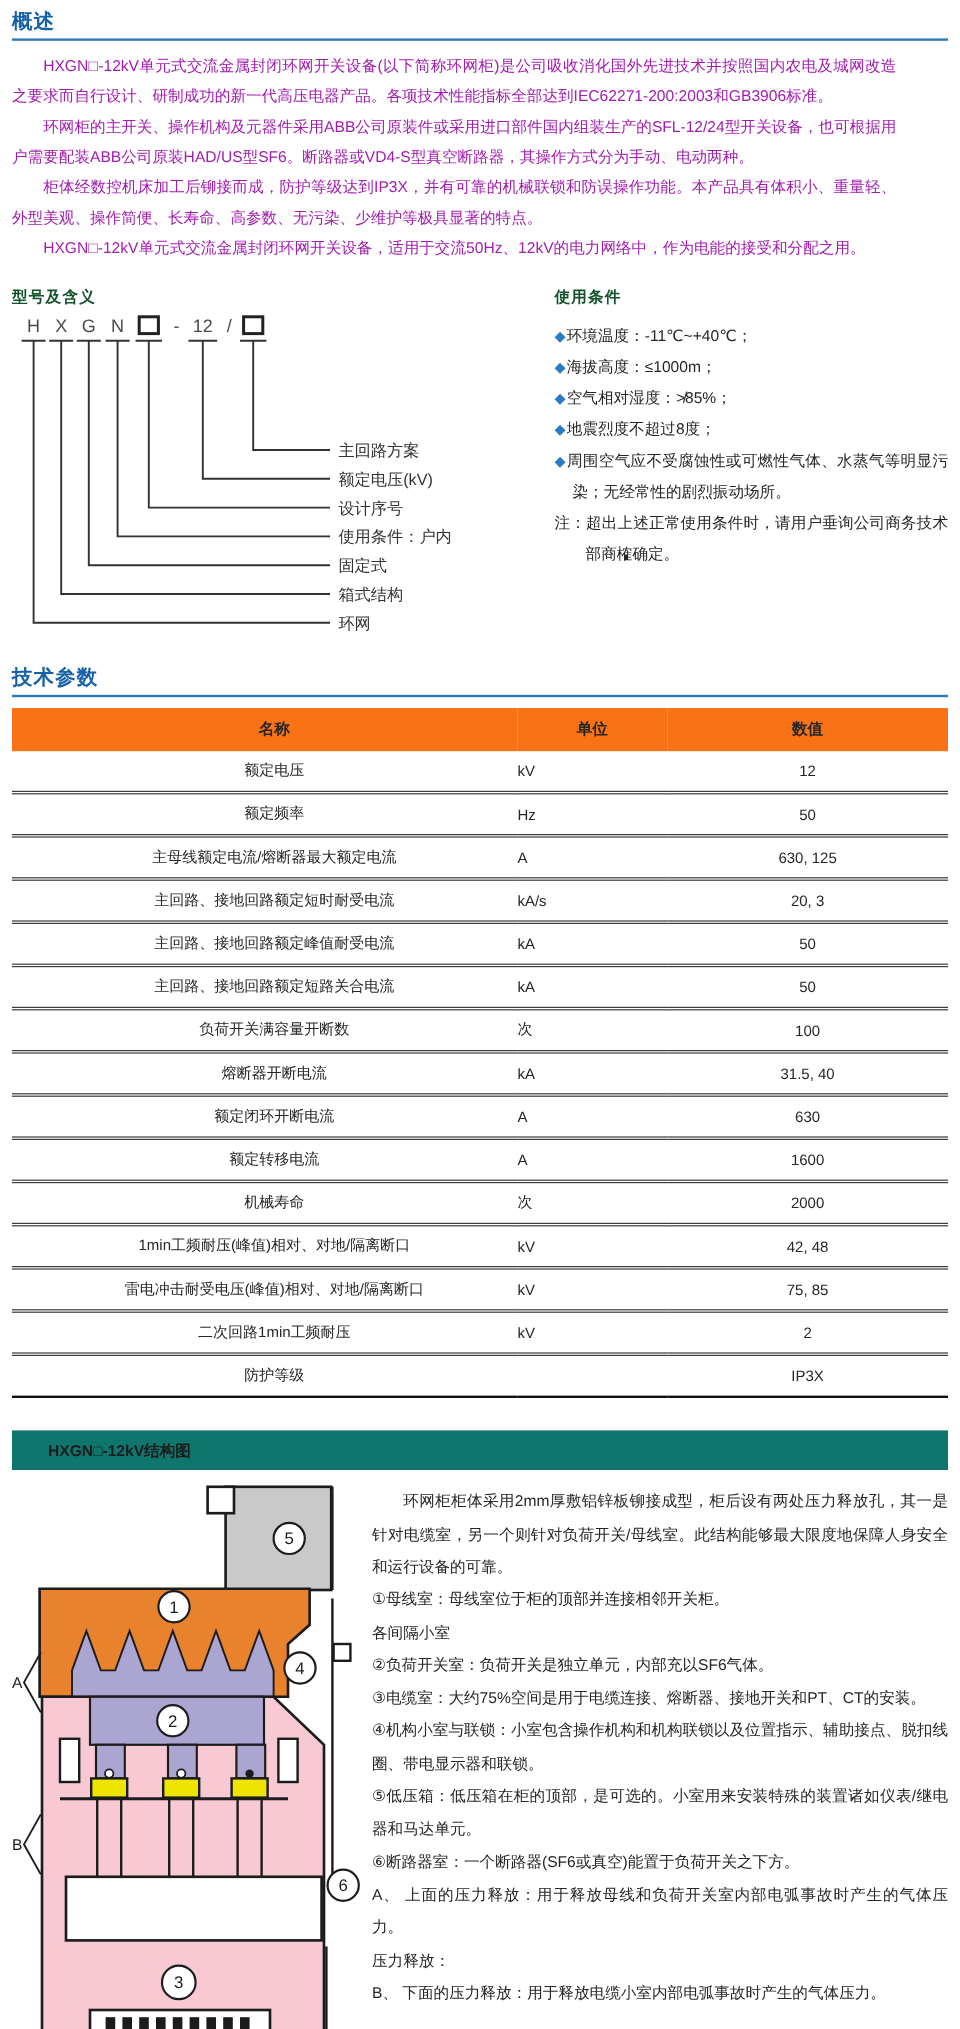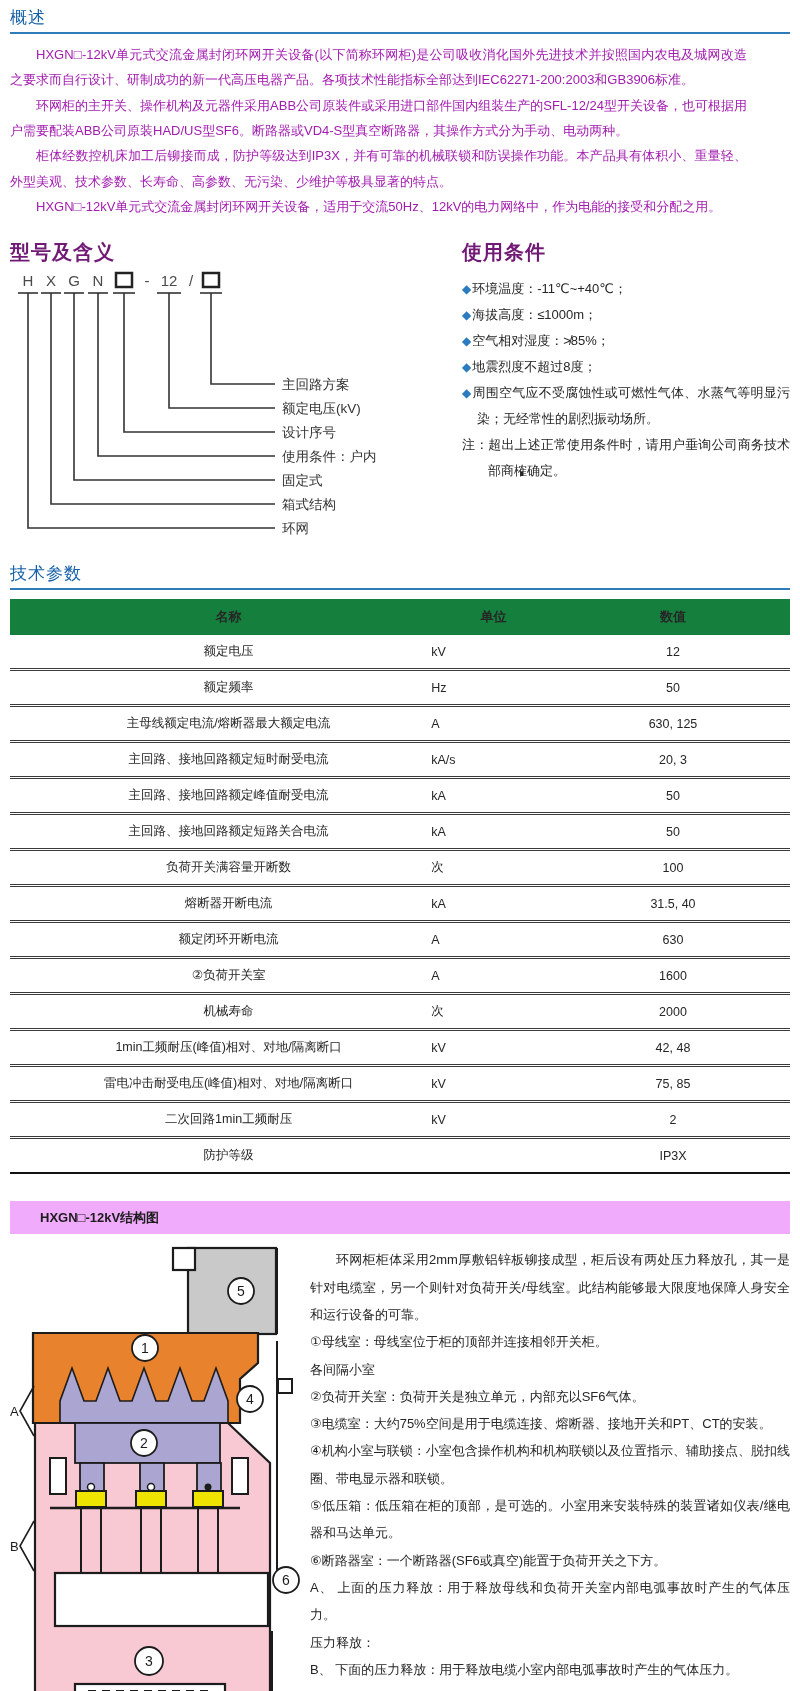--- a/index.html
+++ b/index.html
@@ -4,64 +4,64 @@
 <style>
   * { margin:0; padding:0; box-sizing:border-box; }
   body { background:#ffffff; }
   .page {
     position:relative; width:800px; height:1691px; overflow:hidden;
     background:#ffffff; color:#262626;
     font-family:"Liberation Sans","DejaVu Sans",sans-serif;
     padding:6px 10px 0 10px;
   }
   .sec-head { border-bottom:2px solid #2e7bb8; padding-bottom:3px; }
-  .sec-title { color:#1661a9; font-size:17px; font-weight:normal; letter-spacing:1px; }
+  .sec-title { color:#1661a9; font-size:17px; font-weight:bold; letter-spacing:1px; }
   .body-text { font-size:13px; line-height:1.95; text-align:justify; color:#a21caf; }
   .overview-paras { margin-top:8px; max-width:737px; }
   .overview-paras p { text-indent:2em; }
 
   .two-col { display:flex; margin-top:20px; }
   .model-col { width:452px; }
   .cond-col  { width:328px; padding-top:0; }
-  .plain-title { color:#701a75; font-size:20px; font-weight:bold; letter-spacing:1px; }
+  .plain-title { color:#14532d; font-size:13px; font-weight:bold; letter-spacing:1px; }
   .model-svg { margin-top:4px; display:block; }
   .cond-list { margin-top:10px; font-size:13px; line-height:2.0; }
   .cond-item { padding-left:15px; text-indent:-15px; text-align:justify; }
   .cond-item .diamond { color:#2a7bbf; font-size:12px; margin-right:1px; }
   .cond-note { font-size:13px; line-height:2.0; padding-left:2em; text-indent:-2em; text-align:justify; }
 
   .specs-sec { margin-top:22px; }
   .spec-table { border-collapse:collapse; width:100%; margin-top:9px; }
-  .spec-table thead th { background:#15803d; padding:9px 0; font-size:13px; font-weight:bold; text-align:center; }
+  .spec-table thead th { background:#f97316; padding:9px 0; font-size:13px; font-weight:bold; text-align:center; }
   .spec-table tbody td { padding:8px 0; font-size:12.5px; border-bottom:3px double #3a3a3a; }
   .spec-table tbody tr:last-child td { border-bottom:2px solid #111; }
   .td-name { text-align:center; padding-left:16px !important; width:54%; }
   .td-unit { text-align:left; width:16%; }
   .td-val  { text-align:center; width:30%; }
 
-  .banner { margin-top:27px; background:#f0abfc; height:33px; line-height:33px;
+  .banner { margin-top:27px; background:#0f766e; height:33px; line-height:33px;
             font-size:13px; font-weight:bold; color:#1c1c1c; padding-left:30px; }
 
   .struct-sec { display:flex; margin-top:12px; }
   .diagram-col { width:292px; flex:none; }
   .struct-text { width:488px; margin-left:8px; font-size:13px; line-height:2.1; text-align:justify; }
   .struct-text .intro { text-indent:2em; }
 </style>
 </head>
 <body>
 
 <div class="page">
 
   <div class="sec-head">
     <span class="sec-title">概述</span>
   </div>
   <div class="overview-paras body-text">
     <p>HXGN□-12kV单元式交流金属封闭环网开关设备(以下简称环网柜)是公司吸收消化国外先进技术并按照国内农电及城网改造之要求而自行设计、研制成功的新一代高压电器产品。各项技术性能指标全部达到IEC62271-200:2003和GB3906标准。</p>
     <p>环网柜的主开关、操作机构及元器件采用ABB公司原装件或采用进口部件国内组装生产的SFL-12/24型开关设备，也可根据用户需要配装ABB公司原装HAD/US型SF6。断路器或VD4-S型真空断路器，其操作方式分为手动、电动两种。</p>
-    <p>柜体经数控机床加工后铆接而成，防护等级达到IP3X，并有可靠的机械联锁和防误操作功能。本产品具有体积小、重量轻、外型美观、技术参数、长寿命、高参数、无污染、少维护等极具显著的特点。</p>
+    <p>柜体经数控机床加工后铆接而成，防护等级达到IP3X，并有可靠的机械联锁和防误操作功能。本产品具有体积小、重量轻、外型美观、操作简便、长寿命、高参数、无污染、少维护等极具显著的特点。</p>
     <p>HXGN□-12kV单元式交流金属封闭环网开关设备，适用于交流50Hz、12kV的电力网络中，作为电能的接受和分配之用。</p>
   </div>
 
   <div class="two-col">
 
     <div class="model-col">
       <span class="plain-title">型号及含义</span>
       <svg class="model-svg" width="445" height="270" viewBox="0 0 445 270">
         <g font-size="15" fill="#4a4a4a" text-anchor="middle" font-family="Liberation Sans, DejaVu Sans, sans-serif">
           <text x="18" y="16">H</text>
@@ -169,21 +169,21 @@
             <td class="td-name">熔断器开断电流</td>
             <td class="td-unit">kA</td>
             <td class="td-val">31.5, 40</td>
           </tr>
         <tr>
             <td class="td-name">额定闭环开断电流</td>
             <td class="td-unit">A</td>
             <td class="td-val">630</td>
           </tr>
         <tr>
-            <td class="td-name">②负荷开关室</td>
+            <td class="td-name">额定转移电流</td>
             <td class="td-unit">A</td>
             <td class="td-val">1600</td>
           </tr>
         <tr>
             <td class="td-name">机械寿命</td>
             <td class="td-unit">次</td>
             <td class="td-val">2000</td>
           </tr>
         <tr>
             <td class="td-name">1min工频耐压(峰值)相对、对地/隔离断口</td>

